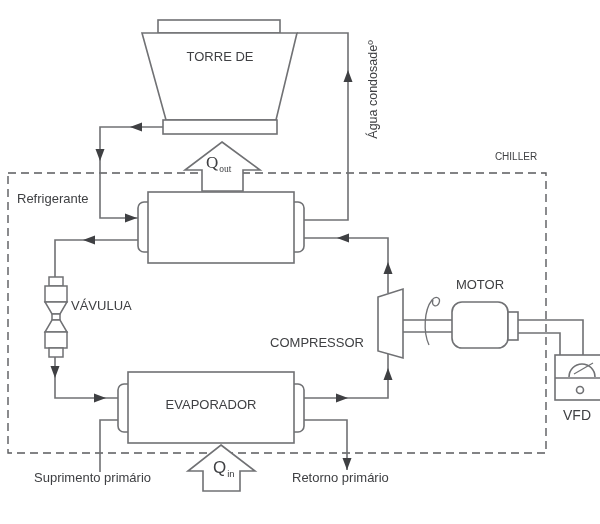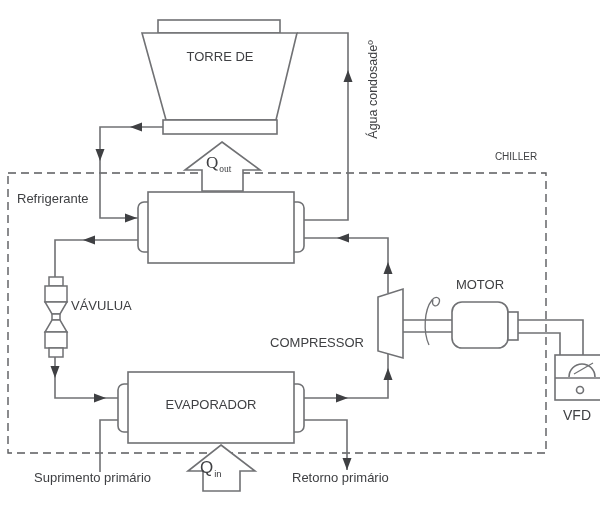--- a/index.html
+++ b/index.html
@@ -136,21 +136,21 @@
   <div class="lbl ctr" style="left:450px;top:277px;width:60px;">MOTOR</div>
 
   <div class="lbl ctr" style="left:141px;top:397px;width:140px;">EVAPORADOR</div>
 
   <div class="lbl ctr" style="left:552px;top:408px;width:50px;font-size:14px;">VFD</div>
 
   <div class="qlabel" style="left:206px;top:153px;font-family:Liberation Serif, serif;">
     <span class="q-sym">Q</span><span class="q-sub">out</span>
   </div>
 
-  <div class="qlabel" style="left:200px;top:458px;">
+  <div class="qlabel" style="left:213px;top:458px;">
     <span class="q-sym">Q</span><span class="q-sub">in</span>
   </div>
 
   <div class="lbl" style="left:34px;top:470px;">Suprimento primário</div>
 
   <div class="lbl" style="left:292px;top:470px;">Retorno primário</div>
 
 </div>
 
 </body></html>

